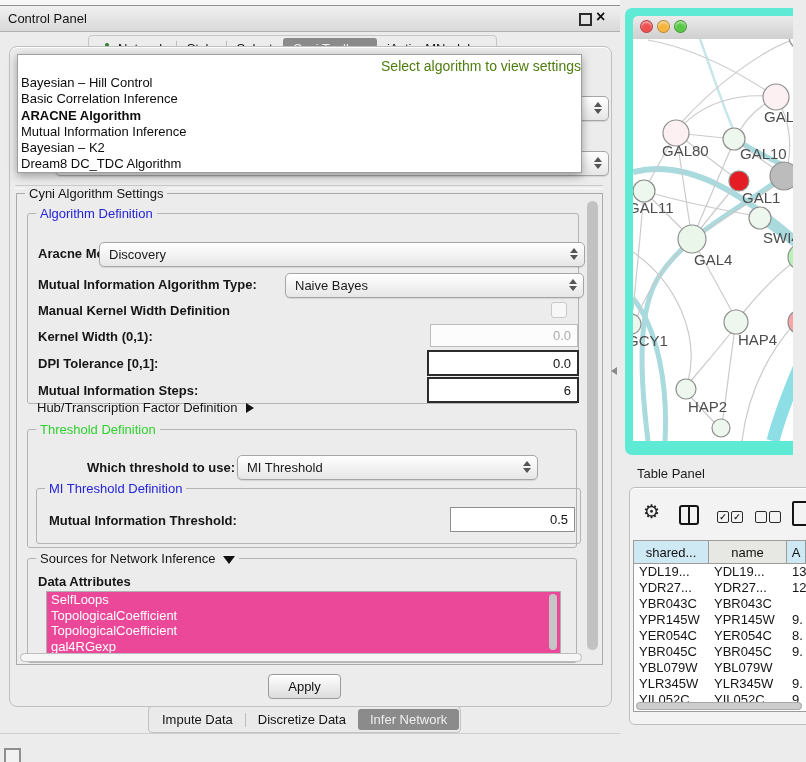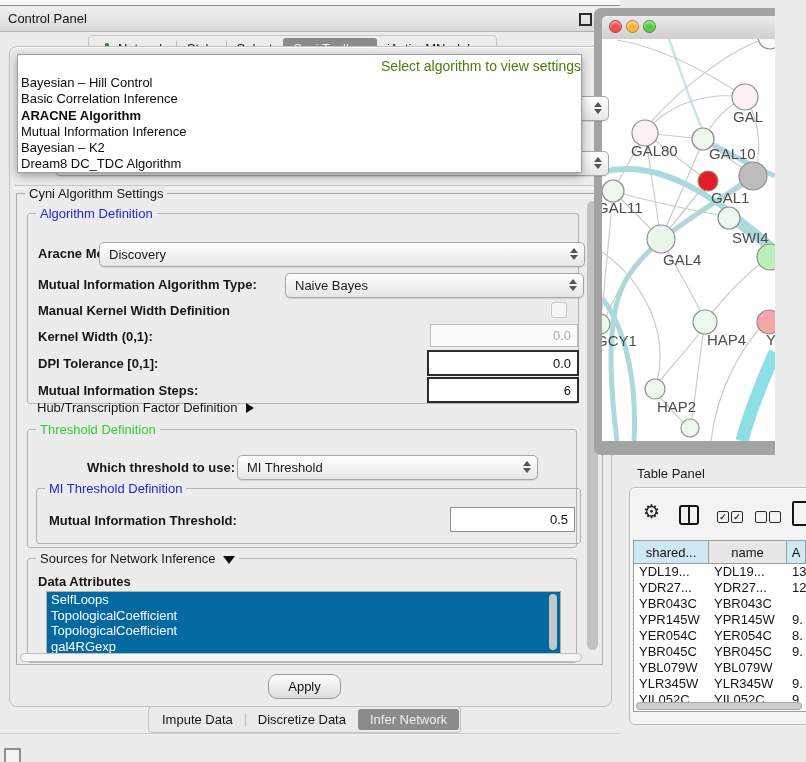--- a/index.html
+++ b/index.html
@@ -52,46 +52,46 @@
   .vthumb{position:absolute;right:4px;top:7px;width:11px;height:449px;background:#c2c2c2;border-radius:6px;}
   .hscroll{position:absolute;left:3px;bottom:2px;width:562px;height:9px;background:#e3e3e3;border-radius:5px;}
   .hscroll .thumb{width:100%;height:100%;background:#f6f6f6;border:1px solid #bdbdbd;border-radius:5px;box-sizing:border-box;}
 
   
   .tri-right{display:inline-block;width:0;height:0;border-top:5px solid transparent;border-bottom:5px solid transparent;border-left:8px solid #111;margin-left:9px;transform:translateY(1px);}
   .tri-down-big{display:inline-block;width:0;height:0;border-left:6px solid transparent;border-right:6px solid transparent;border-top:8px solid #111;margin-left:7px;transform:translateY(1px);}
 
   
   .attr-list{position:absolute;left:18px;top:32px;width:513px;height:63px;background:#fff;border:1px solid #b0b0b0;overflow:hidden;}
-  .attr-item{height:15.7px;line-height:15.7px;background:#0369a1;color:#fff;font-size:13px;padding-left:4px;white-space:nowrap;}
+  .attr-item{height:15.7px;line-height:15.7px;background:#ec4899;color:#fff;font-size:13px;padding-left:4px;white-space:nowrap;}
   .list-vthumb{position:absolute;right:2px;top:2px;width:8px;height:56px;background:#c6c6c6;border-radius:4px;}
 
   
-  .apply-btn{left:268px;top:674px;width:71px;height:23px;border:1px solid #9a9a9a;border-radius:9px;background:linear-gradient(#ffffff,#dcdcdc);font-size:13px;color:#111;display:flex;align-items:center;justify-content:center;}
+  .apply-btn{left:268px;top:674px;width:71px;height:23px;border:1px solid #9a9a9a;border-radius:4px;background:linear-gradient(#ffffff,#dcdcdc);font-size:13px;color:#111;display:flex;align-items:center;justify-content:center;}
   .btabs{left:148px;top:706px;height:25px;display:flex;align-items:center;border:1px solid #c2c2c2;border-radius:4px;background:#eaeaea;padding:0 1px;}
   .btab{padding:3px 12px;font-size:13px;color:#141414;border-radius:3px;white-space:nowrap;}
   .btab.sel{background:#8b8b8b;color:#efefef;}
   .win-bottom{left:0;top:733px;width:620px;height:1px;background:#cfcfcf;}
   .mini-ico{left:4px;top:748px;width:13px;height:13px;border:2px solid #8f8f8f;background:#f2f2f2;}
 
   
   .dropdown{left:17px;top:54px;width:563px;height:117px;background:#fff;border:1px solid #9f9f9f;z-index:50;box-shadow:0 3px 9px rgba(0,0,0,0.35);}
   .dd-placeholder{position:absolute;left:0;top:3px;width:100%;text-align:right;font-size:14px;color:#4d7c0f;}
   .dd-items{position:absolute;left:0;top:20px;width:100%;}
   .dd-item{height:16.3px;line-height:16.3px;font-size:13px;color:#0c0c0c;padding-left:3px;white-space:nowrap;}
   .dd-item.bold{font-weight:bold;}
 
   
   .hidden-combo{z-index:5;color:#c2c2c2;}
 
   
   .split-arrow{left:611px;top:367px;width:0;height:0;border-top:4px solid transparent;border-bottom:4px solid transparent;border-right:6px solid #8a8a8a;}
 
   
-  .net-win{left:594px;top:8px;width:181px;height:447px;background:#a3a3a3;border-radius:7px 0 0 7px;overflow:hidden;}
+  .net-win{left:625px;top:8px;width:168px;height:447px;background:#5eead4;border-radius:7px 0 0 7px;overflow:hidden;}
   .net-titlebar{position:absolute;left:8px;top:8px;width:173px;height:23px;background:linear-gradient(#ebebeb,#cfcfcf);border-bottom:1px solid #9a9a9a;border-radius:5px 0 0 0;}
   .light{position:absolute;top:4px;width:13px;height:13px;border-radius:50%;border:1px solid rgba(0,0,0,0.25);box-sizing:border-box;box-shadow:inset 0 2px 2px rgba(255,255,255,0.5);}
   .net-canvas{position:absolute;left:8px;top:31px;width:173px;height:402px;background:#fff;}
 
   
   .tp-title{left:637px;top:466px;font-size:13px;color:#1c1c1c;}
   .tp-frame{left:629px;top:487px;width:177px;height:236px;border:1px solid #bdbdbd;border-radius:6px 0 0 6px;background:#f3f3f3;overflow:hidden;box-shadow:inset 0 1px 0 #fff;}
   .gear{position:absolute;left:13px;top:12px;font-size:19px;color:#222;}
   .cols-ico{position:absolute;left:49px;top:17px;width:16px;height:16px;border:2px solid #141414;border-radius:3px;}
   .cols-ico:after{content:"";position:absolute;left:7px;top:0;width:2px;height:100%;background:#141414;}

